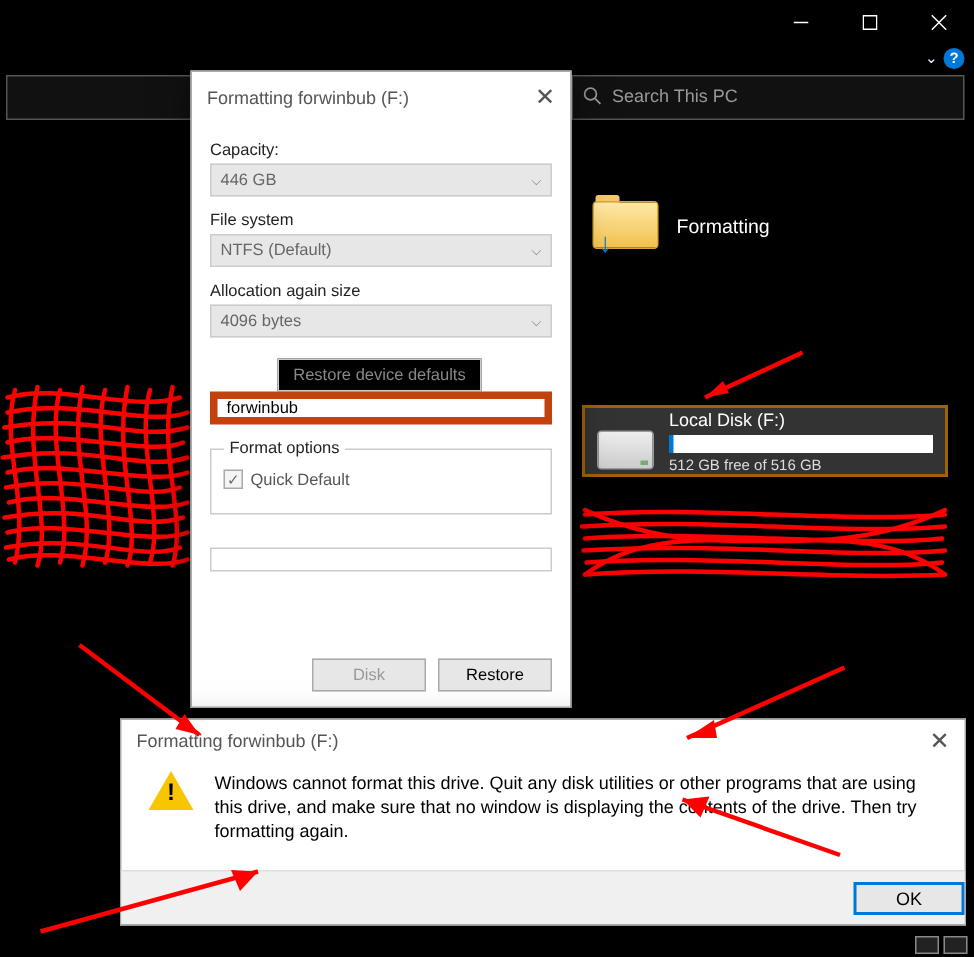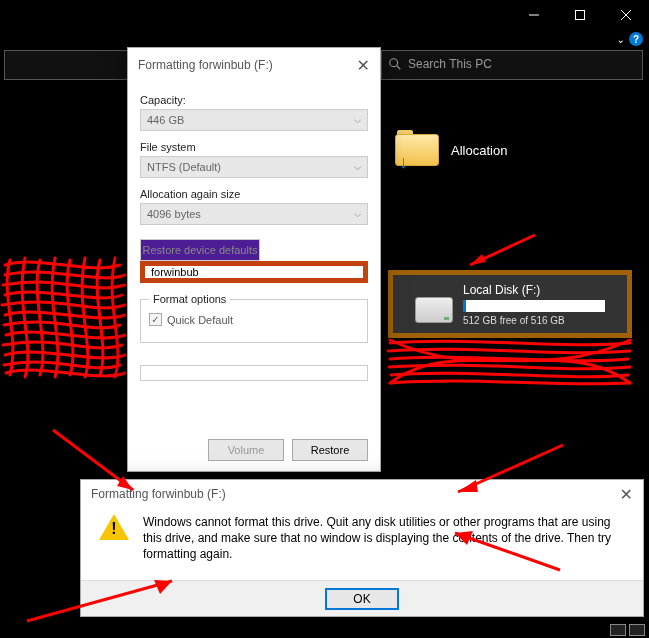--- a/index.html
+++ b/index.html
@@ -21,21 +21,21 @@
 
   
   .folder-item { position:absolute; left:395px; top:130px; display:flex; align-items:center; gap:12px; }
   .folder-icon { width:44px; height:40px; position:relative; }
   .folder-tab { position:absolute; top:0; left:2px; width:16px; height:6px; background:#f3c969; border-radius:2px 2px 0 0;}
   .folder-body { position:absolute; top:4px; left:0; width:44px; height:32px; background:linear-gradient(#ffe9a8,#f2c14d); border-radius:3px; border:1px solid #d8a93a;}
   .folder-arrow { position:absolute; bottom:-3px; left:4px; color:#0078d7; font-size:18px; font-weight:bold; }
   .folder-label { color:#fff; font-size:13px; }
 
   
-  .disk-tile { position:absolute; left:388px; top:270px; width:244px; height:68px; background:#333; border:5px solid #a16207; display:flex; align-items:center; padding:4px 22px; gap:10px;}
+  .disk-tile { position:absolute; left:388px; top:270px; width:244px; height:48px; background:#333; border:2px solid #a16207; display:flex; align-items:center; padding:4px 8px; gap:10px;}
   .disk-icon { width:38px; height:26px; background:linear-gradient(#eee,#ccc); border:1px solid #999; border-radius:3px; position:relative; margin-top:12px;}
   .disk-icon::after{content:'';position:absolute;bottom:2px;right:3px;width:5px;height:3px;background:#7a7;}
   .disk-info { flex:1; color:#fff; font-size:12px; }
   .disk-name { margin-bottom:3px; }
   .disk-bar-bg { width:100%; height:12px; background:#fff; position:relative; margin-bottom:3px;}
   .disk-bar-fill { position:absolute; top:0; left:0; bottom:0; width:3px; background:#0078d7; }
   .disk-free { font-size:10px; color:#ddd; }
 
   
   .scribble { position:absolute; }
@@ -43,40 +43,40 @@
 
   
   .dialog { position:absolute; left:127px; top:47px; width:254px; height:425px; background:#fff; border:1px solid #aaa; box-shadow:0 4px 20px rgba(0,0,0,0.5); }
   .dialog .d-title { height:34px; display:flex; align-items:center; justify-content:space-between; padding:0 10px; font-size:12px; color:#555; }
   .close-x { font-size:16px; color:#555; cursor:pointer; font-family: Arial; }
   .d-body { padding:2px 12px 10px 12px; font-size:11px; color:#222; }
   .d-label { margin-top:10px; margin-bottom:3px; }
   .d-select { width:100%; height:22px; background:#e7e7e7; border:1px solid #ccc; color:#666; font-size:11px; padding:0 6px; display:flex; align-items:center; justify-content:space-between; }
   .d-select .chev2 { color:#888; font-size:9px;}
   .d-input { width:100%; height:22px; border:5px solid #c2410c; font-size:11px; padding:0 6px; }
-  .d-restore { margin-top:14px; width:120px; height:22px; background:#4c1d95; border:1px solid #ccc; color:#888; font-size:11px; display:flex;align-items:center;justify-content:center;}
+  .d-restore { margin-top:14px; width:136px; height:22px; background:#000000; border:1px solid #ccc; color:#888; font-size:11px; display:flex;align-items:center;justify-content:center;margin-left:45px;}
   .d-fieldset { margin-top:10px; border:1px solid #ccc; padding:8px 22px 16px 8px; }
   .d-fieldset legend { font-size:11px; padding:0 4px; color:#222;}
   .d-check { display:flex; align-items:center; gap:5px; font-size:11px; color:#555; }
   .checkbox { width:13px; height:13px; border:1px solid #aaa; background:#f4f4f4; display:flex; align-items:center; justify-content:center; color:#666; font-size:10px;}
   .d-progress-border { margin-top:22px; border:1px solid #ccc; height:16px; }
   .d-buttons { position:absolute; bottom:10px; right:12px; display:flex; gap:8px; }
   .d-btn { width:76px; height:22px; border:1px solid #aaa; background:#e7e7e7; font-size:11px; display:flex;align-items:center;justify-content:center; }
   .d-btn.disabled { color:#999; }
 
   
   .msgbox { position:absolute; left:80px; top:479px; width:564px; height:138px; background:#fff; border:1px solid #aaa; box-shadow:0 4px 20px rgba(0,0,0,0.5); }
   .msgbox .m-title { height:28px; display:flex; align-items:center; justify-content:space-between; padding:0 10px; font-size:12px; color:#555;}
   .m-body { display:flex; padding:6px 16px 0 18px; gap:14px; }
   .warn-icon { width:30px; flex-shrink:0; }
   .warn-tri { width:0;height:0;border-left:15px solid transparent;border-right:15px solid transparent;border-bottom:26px solid #f7c600; position:relative;}
   .warn-tri::before{content:'';position:absolute;left:-16px;top:-1px;width:0;height:0;border-left:16px solid transparent;border-right:16px solid transparent;border-bottom:28px solid #000;z-index:-1;}
   .warn-bang { position:absolute; top:6px; left:-3px; font-weight:bold; color:#000; font-size:16px; width:6px; text-align:center;}
   .m-text { font-size:12px; color:#000; line-height:1.35; }
-  .m-footer { position:absolute; bottom:0; left:0; right:0; height:36px; background:#f0f0f0; border-top:1px solid #ddd; display:flex; align-items:center; justify-content:center; }
+  .m-footer { position:absolute; bottom:0; left:0; right:0; height:36px; background:#f0f0f0; border-top:1px solid #ddd; display:flex; align-items:center; justify-content:flex-end; }
   .m-ok { width:74px; height:22px; background:#e7e7e7; border:2px solid #0078d7; font-size:12px; display:flex;align-items:center;justify-content:center;}
 
   
   .arrow { position:absolute; }
   .arrow svg { overflow:visible; }
   .arrow-line { stroke:#ff0000; stroke-width:3; fill:none;}
   .arrow-head { fill:#ff0000; }
 
   
   .tasktray { position:absolute; right:4px; bottom:2px; display:flex; gap:3px;}
@@ -119,21 +119,21 @@
     <span>Search This PC</span>
   </div>
 </div>
 
 <div class="folder-item">
   <div class="folder-icon">
     <div class="folder-tab"></div>
     <div class="folder-body"></div>
     <div class="folder-arrow">↓</div>
   </div>
-  <span class="folder-label">Allocation</span>
+  <span class="folder-label">Formatting</span>
 </div>
 
 <div class="disk-tile">
   <div class="disk-icon"></div>
   <div class="disk-info">
     <div class="disk-name">Local Disk (F:)</div>
     <div class="disk-bar-bg">
         <div class="disk-bar-fill"></div>
       </div>
     <div class="disk-free">512 GB free of 516 GB</div>
@@ -181,21 +181,21 @@
       <legend>Format options</legend>
       <label class="d-check">
         <span class="checkbox">✓</span>
         <span>Quick Default</span>
       </label>
     </fieldset>
 
     <div class="d-progress-border"></div>
   </div>
   <div class="d-buttons">
-    <div class="d-btn disabled">Volume</div>
+    <div class="d-btn disabled">Disk</div>
     <div class="d-btn">Restore</div>
   </div>
 </div>
 
 <div class="msgbox">
   <div class="m-title">
     <span>Formatting forwinbub (F:)</span>
     <span class="close-x">✕</span>
   </div>
   <div class="m-body">

